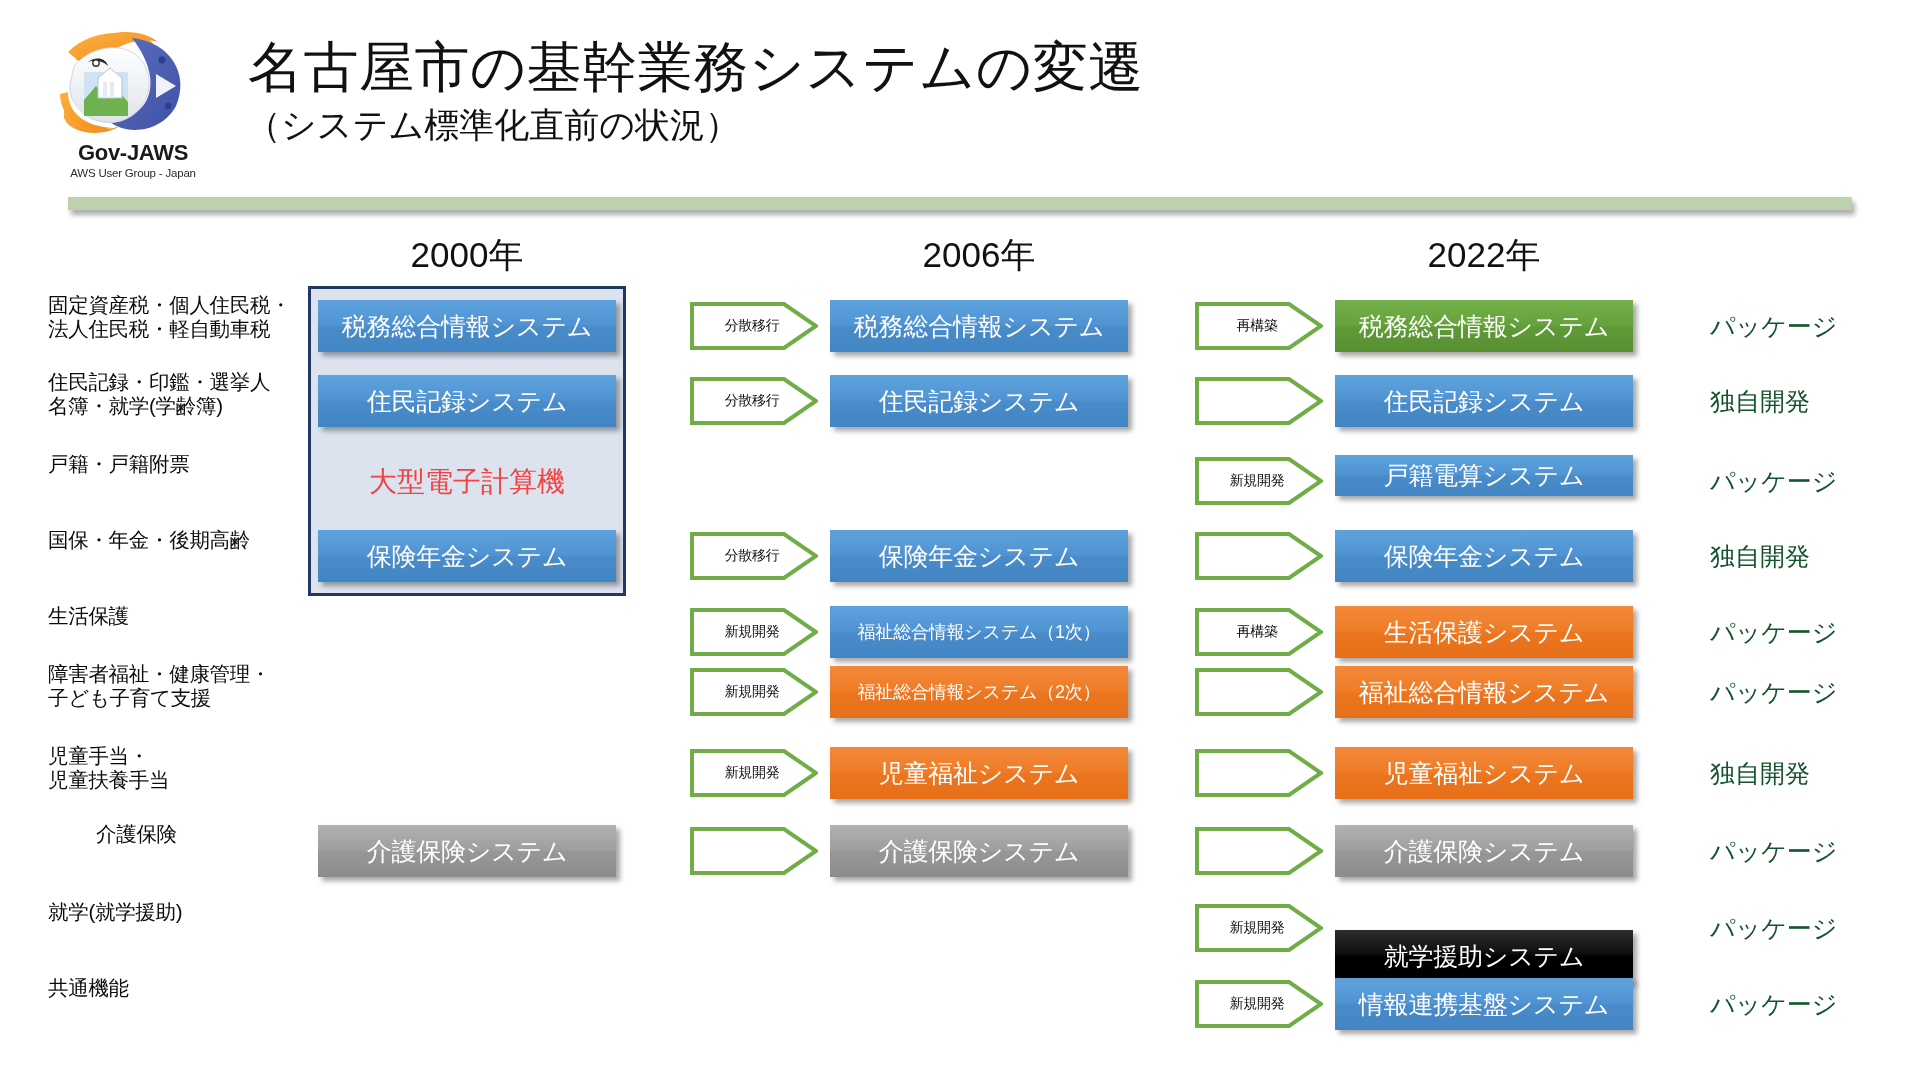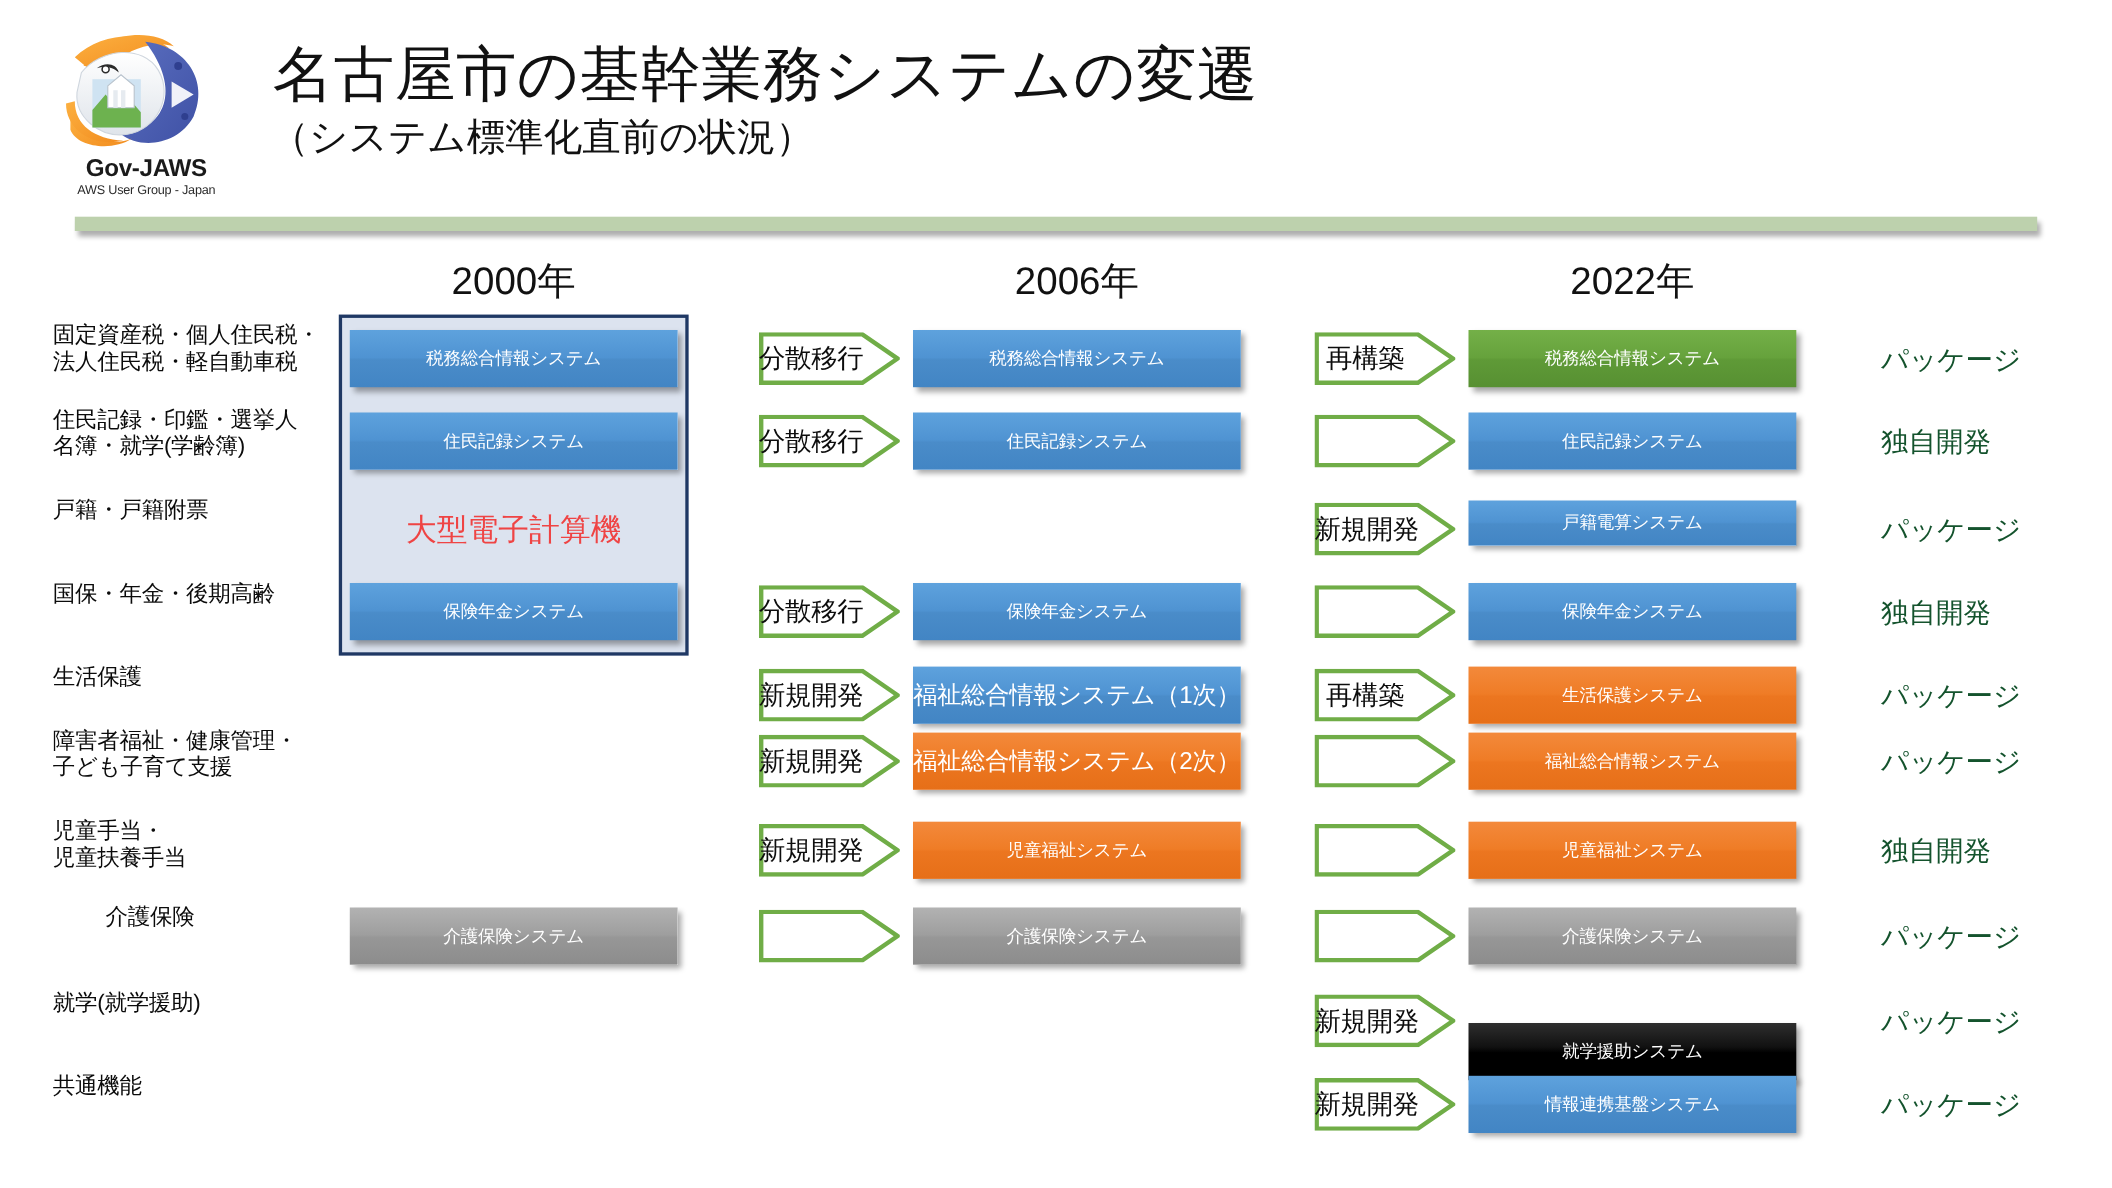--- a/index.html
+++ b/index.html
@@ -48,46 +48,46 @@
 
   
   .row-label {
     position:absolute; font-size:20.5px; line-height:1.18; color:#0b0b0b;
     white-space:pre-line; letter-spacing:-0.3px;
   }
 
   
   .sysbox {
     position:absolute; display:flex; align-items:center; justify-content:center;
-    font-size:16px; color:#ffffff; text-align:center; letter-spacing:-0.2px;
+    font-size:25px; color:#ffffff; text-align:center; letter-spacing:-0.2px;
     box-shadow: 4px 4px 5px rgba(0,0,0,0.35);
     white-space:nowrap;
   }
   .sysbox.blue   { background:linear-gradient(180deg,#5ea2dd 0%,#4f93d2 48%,#4a8cc9 52%,#4285c4 100%); }
   .sysbox.green  { background:linear-gradient(180deg,#74b048 0%,#66a23c 48%,#5f9a37 52%,#579032 100%); }
   .sysbox.orange { background:linear-gradient(180deg,#f3893b 0%,#ef7c26 48%,#ec7620 52%,#e66f18 100%); }
   .sysbox.grey   { background:linear-gradient(180deg,#b2b2b2 0%,#9e9e9e 48%,#979797 52%,#8c8c8c 100%); }
   .sysbox.black  { background:linear-gradient(180deg,#2e2e2e 0%,#111111 42%,#000000 52%,#000000 100%); }
-  .sysbox.small  { font-size:22px; }
+  .sysbox.small  { font-size:18px; }
 
   
   .frame2000 {
     position:absolute; border:3px solid #1f3864; background:#dce3ef;
   }
   .mainframe-text {
     position:absolute; font-size:28px; color:#ef4444; text-align:center;
     white-space:nowrap;
   }
 
   
   .chev { position:absolute; }
   .chev svg { display:block; width:100%; height:100%; }
   .chev .chev-label {
-    position:absolute; left:0; top:50%; transform:translateY(-50%);
-    width:72%; text-align:center; font-size:24px; color:#0d0d0d;
+    position:absolute; left:16px; top:50%; transform:translateY(-50%);
+    width:72%; text-align:center; font-size:14px; color:#0d0d0d;
     white-space:nowrap; letter-spacing:-0.3px;
   }
 
   
   .right-label {
     position:absolute; font-size:25px; color:#14532d; white-space:nowrap;
   }
 </style>
 </head>
 <body>

